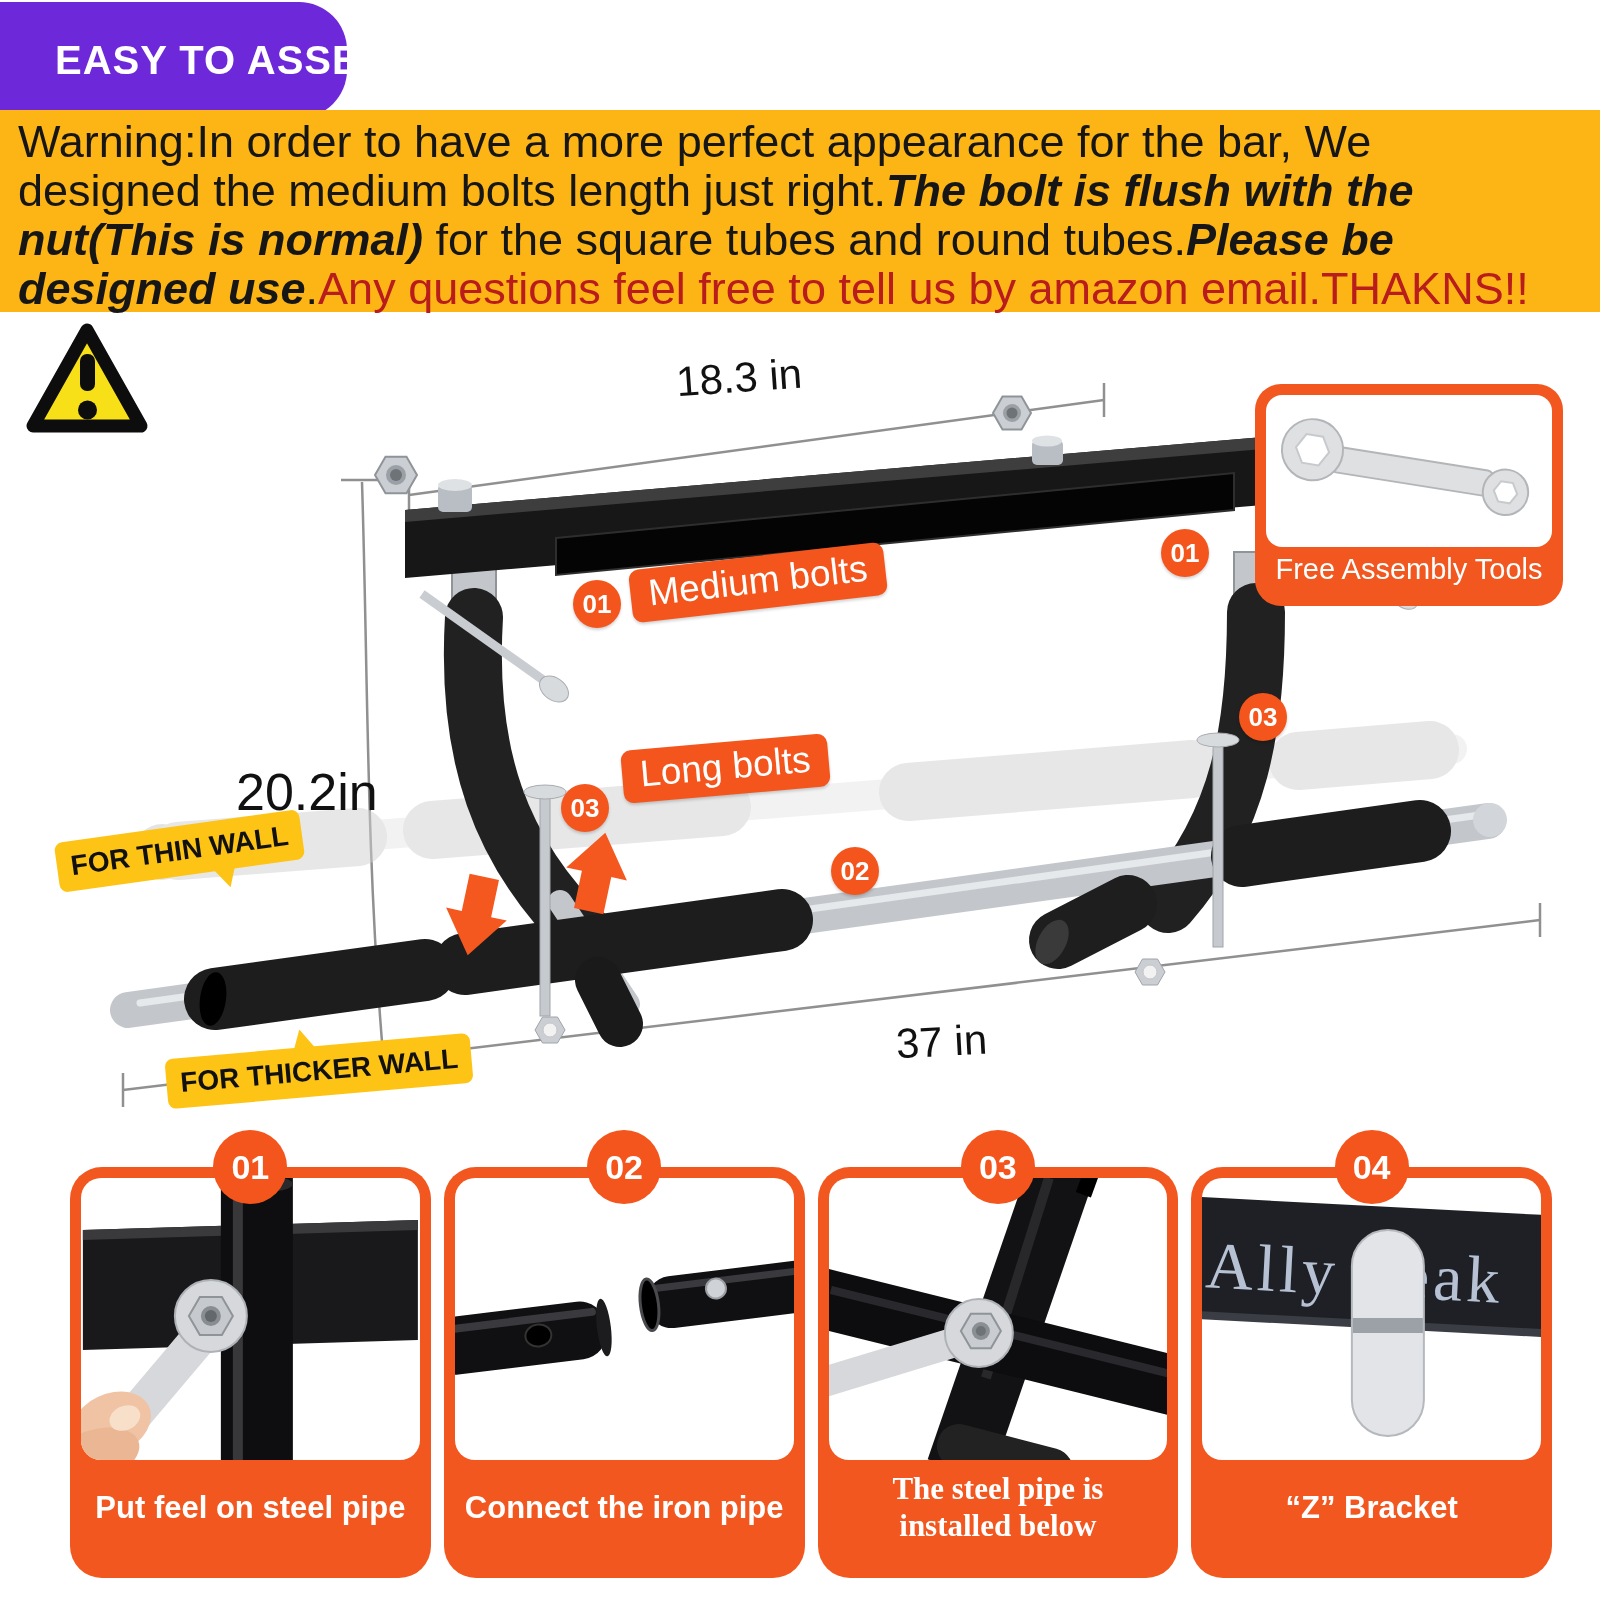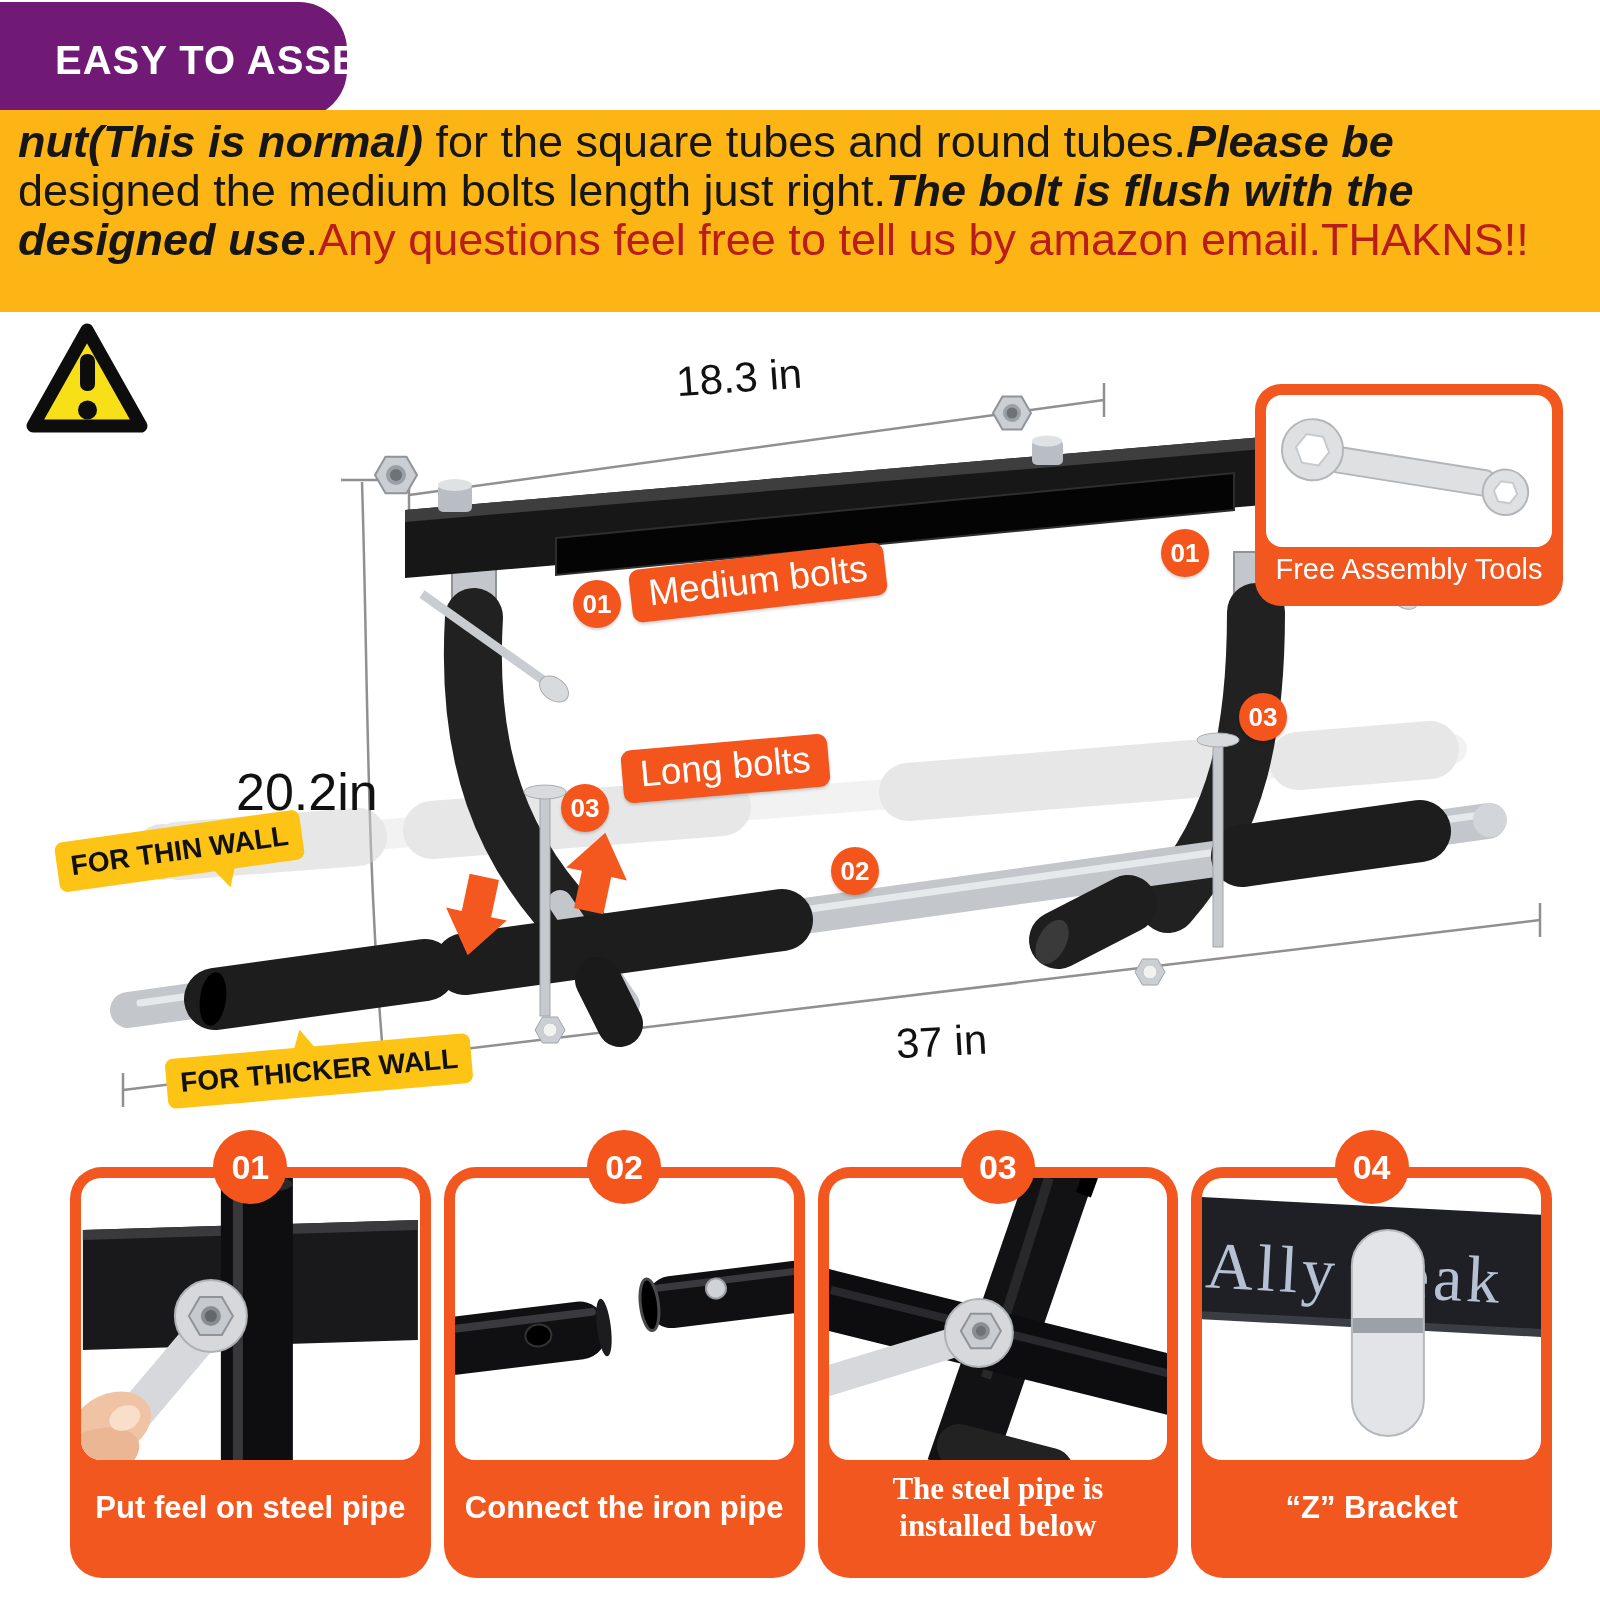--- a/index.html
+++ b/index.html
@@ -1,20 +1,20 @@
 <!DOCTYPE html>
 <html><head>
 <meta charset="utf-8">
 <style>
   html,body{margin:0;padding:0;background:#fff;}
   .page{position:relative;width:1600px;height:1600px;background:#fff;overflow:hidden;
         font-family:"Liberation Sans", sans-serif;color:#151515;}
 
   
-  .banner{position:absolute;left:0;top:2px;width:347px;height:116px;background:#701a75;
+  .banner{position:absolute;left:0;top:2px;width:347px;height:116px;background:#6d28d9;
           border-radius:0 48px 48px 0;display:flex;align-items:center;}
   .banner span{color:#fff;font-weight:bold;font-size:40px;letter-spacing:1px;padding-left:55px;white-space:nowrap;}
 
   
   .warning{position:absolute;left:0;top:110px;width:1600px;height:202px;background:#FDB515;
            box-sizing:border-box;padding:7px 0 0 18px;font-size:45px;line-height:49px;color:#161616;}
   .warning .bi{font-weight:bold;font-style:italic;}
   .warning .gray{color:#b91c1c;}
   .wline{white-space:nowrap;}
 
@@ -58,22 +58,23 @@
 </head>
 <body>
 
 <div class="page">
 
   <div class="banner">
     <span>EASY TO ASSEMBLY</span>
   </div>
 
   <div class="warning">
+    <div class="wline"><span>Warning:In order to have a more perfect appearance for the bar, We</span></div>
+    <div class="wline"><span>designed the medium bolts length just right.</span><span class="bi">The bolt is flush with the</span></div>
     <div class="wline"><span class="bi">nut(This is normal)</span><span> for the square tubes and round tubes.</span><span class="bi">Please be</span></div>
-    <div class="wline"><span>designed the medium bolts length just right.</span><span class="bi">The bolt is flush with the</span></div>
     <div class="wline"><span class="bi">designed use</span><span>.</span><span class="gray">Any questions feel free to tell us by amazon email.THAKNS!!</span></div>
   </div>
 
   <div class="diagram">
 
     <svg class="art" viewBox="0 0 1600 803">
 
       <g stroke="#909090" stroke-width="2.5" fill="none">
         <line x1="409" y1="183" x2="1104" y2="88"></line>
         <line x1="409" y1="167" x2="409" y2="201"></line>

